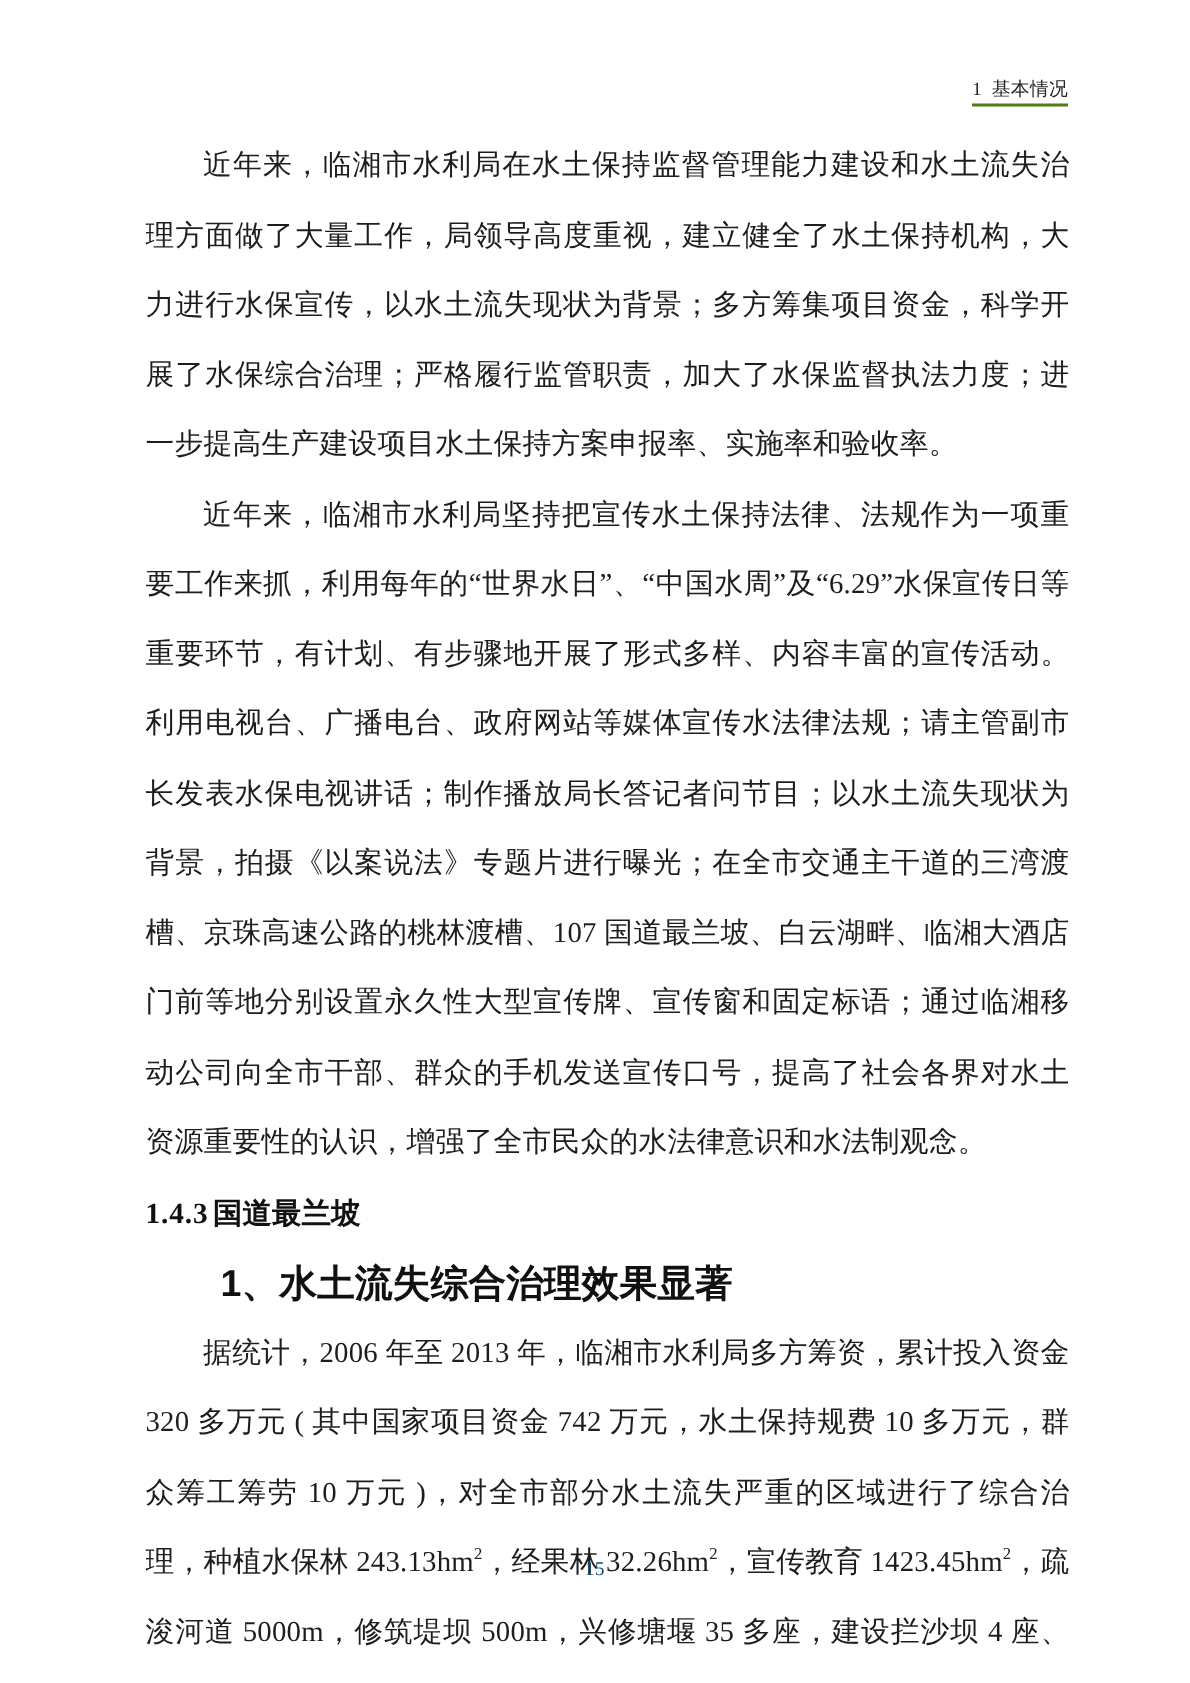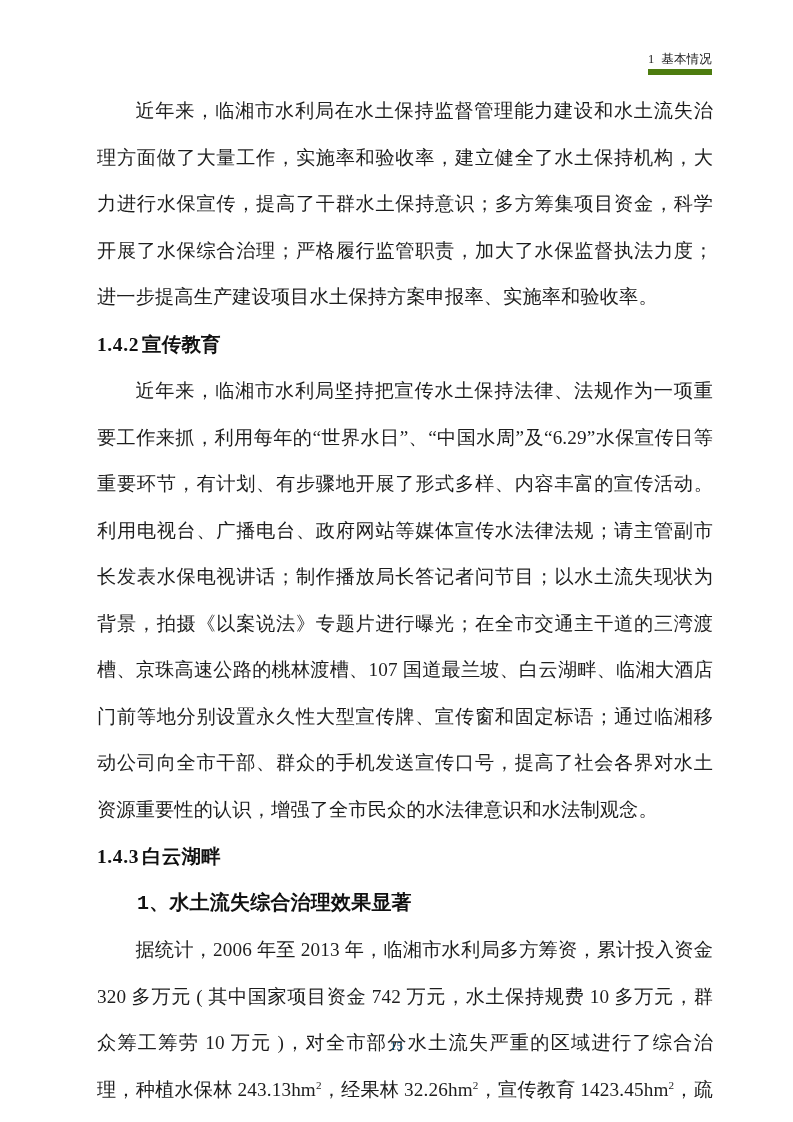--- a/index.html
+++ b/index.html
@@ -29,21 +29,21 @@
     left: 97px;
     right: 81px;
     text-align: right;
     font-size: 12.5px;
     line-height: 1.2;
     letter-spacing: 0.2px;
     color: #222;
   }
   .page-header .hdr-text {
     display: inline-block;
-    border-bottom: 6px solid #4d7c0f;
+    border-bottom: 2px solid #4d7c0f;
     padding-bottom: 2px;
     white-space: pre;
   }
 
   
   .content {
     position: absolute;
     top: 88px;
     left: 97px;
     width: 616px;
@@ -75,23 +75,23 @@
     letter-spacing: 0.2px;
   }
   h2.heading .num {
     font-family: "Liberation Serif", "DejaVu Serif", serif;
     font-weight: bold;
     letter-spacing: 0.6px;
     padding-right: 3px;
   }
 
   h3.subheading {
-    font-family: Liberation Mono, monospace;
+    font-family: Liberation Sans, sans-serif;
     font-weight: bold;
-    font-size: 20px;
+    font-size: 25px;
     line-height: 46.5px;
     color: #111;
     text-indent: 2em;
     letter-spacing: 0.2px;
   }
 
   
   sup.unit {
     font-size: 0.58em;
     vertical-align: super;
@@ -114,24 +114,23 @@
 </head>
 <body>
 
 <div class="page">
 
   <div class="page-header">
     <span class="hdr-text">1  基本情况</span>
   </div>
 
   <div class="content" id="body-root">
-      <p class="para">近年来，临湘市水利局在水土保持监督管理能力建设和水土流失治理方面做了大量工作，实施率和验收率，建立健全了水土保持机构，大力进行水保宣传，提高了干群水土保持意识；多方筹集项目资金，科学开展了水保综合治理；严格履行监管职责，加大了水保监督执法力度；进一步提高生产建设项目水土保持方案申报率、实施率和验收率。</p>
-      <h2 class="heading"><span class="num">1.4.2</span><span>宣传教育</span></h2>
+      <p class="para">近年来，临湘市水利局在水土保持监督管理能力建设和水土流失治理方面做了大量工作，局领导高度重视，建立健全了水土保持机构，大力进行水保宣传，以水土流失现状为背景；多方筹集项目资金，科学开展了水保综合治理；严格履行监管职责，加大了水保监督执法力度；进一步提高生产建设项目水土保持方案申报率、实施率和验收率。</p>
       <p class="para">近年来，临湘市水利局坚持把宣传水土保持法律、法规作为一项重要工作来抓，利用每年的“世界水日”、“中国水周”及“6.29”水保宣传日等重要环节，有计划、有步骤地开展了形式多样、内容丰富的宣传活动。利用电视台、广播电台、政府网站等媒体宣传水法律法规；请主管副市长发表水保电视讲话；制作播放局长答记者问节目；以水土流失现状为背景，拍摄《以案说法》专题片进行曝光；在全市交通主干道的三湾渡槽、京珠高速公路的桃林渡槽、107 国道最兰坡、白云湖畔、临湘大酒店门前等地分别设置永久性大型宣传牌、宣传窗和固定标语；通过临湘移动公司向全市干部、群众的手机发送宣传口号，提高了社会各界对水土资源重要性的认识，增强了全市民众的水法律意识和水法制观念。</p>
-      <h2 class="heading"><span class="num">1.4.3</span><span>白云湖畔</span></h2>
+      <h2 class="heading"><span class="num">1.4.3</span><span>国道最兰坡</span></h2>
       <h3 class="subheading">1、水土流失综合治理效果显著</h3>
       <p class="para"><span>据统计，2006 年至 2013 年，临湘市水利局多方筹资，累计投入资金 320 多万元 ( 其中国家项目资金 742 万元，水土保持规费 10 多万元，群众筹工筹劳 10 万元 )，对全市部分水土流失严重的区域进行了综合治理，种植水保林 243.13hm</span><sup class="unit">2</sup><span>，经果林 32.26hm</span><sup class="unit">2</sup><span>，宣传教育 1423.45hm</span><sup class="unit">2</sup><span>，疏浚河道 5000m，修筑堤坝 500m，兴修塘堰 35 多座，建设拦沙坝 4 座、挡土墙 1000m 等，水土流失治理面积达 37km</span></p>
     </div>
 
   <div class="page-footer">
     <span>15</span>
   </div>
 
 </div>
 

